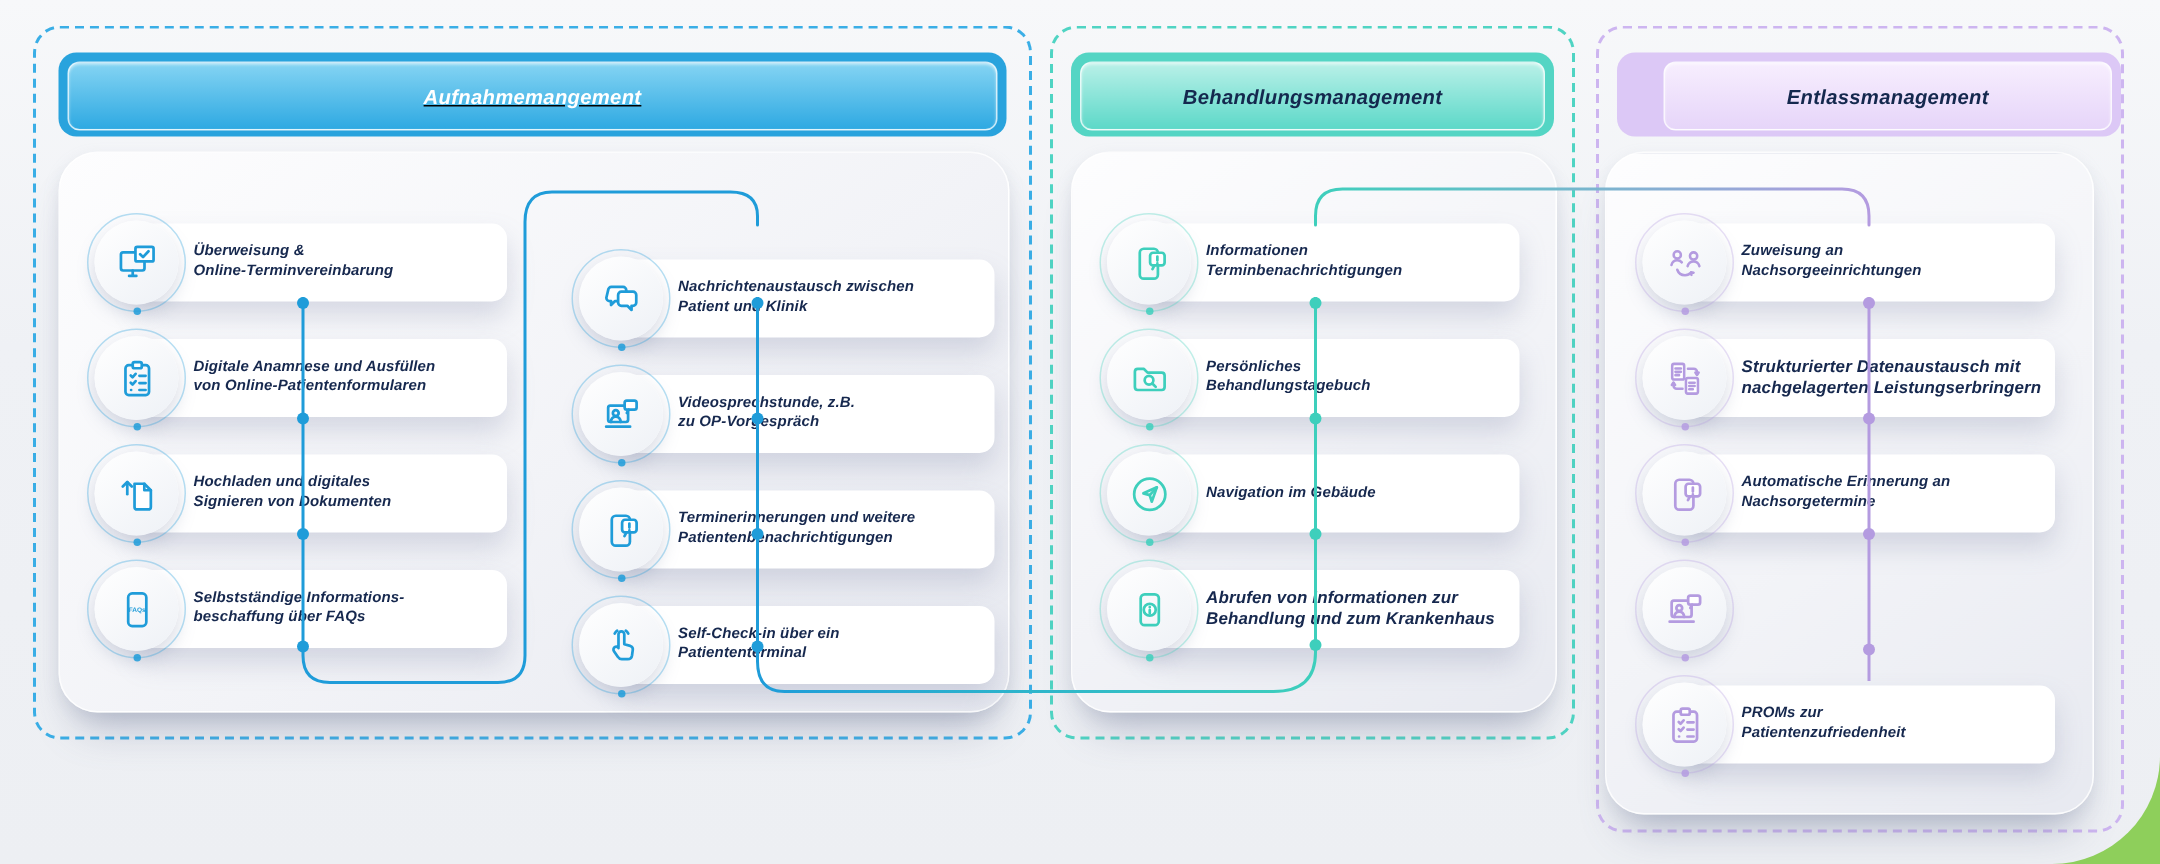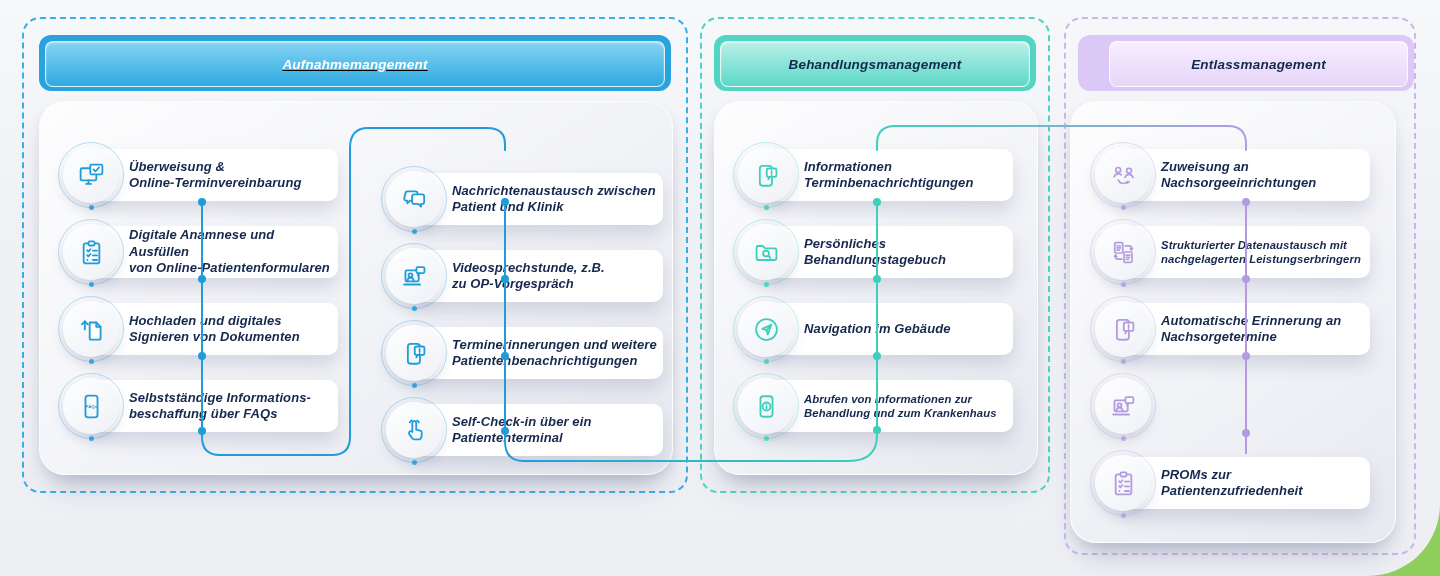--- a/index.html
+++ b/index.html
@@ -30,21 +30,21 @@
          box-shadow:0 20px 28px -12px rgba(108,118,150,.45),0 4px 10px rgba(150,158,180,.18);}
   .panel.p1{left:15px;width:632px;height:372px;}
   .panel.p2{left:12px;width:322px;height:372px;}
   .panel.p3{left:4px;width:324px;height:440px;}
   
   .row{position:absolute;width:275px;height:52px;z-index:3;}
   .col2{left:323px !important;width:277px !important;margin-top:24px;}
   .card{position:absolute;left:28px;right:0;top:0;height:52px;background:#ffffff;border-radius:10px;
         box-shadow:0 10px 18px rgba(128,138,168,.28);display:flex;align-items:center;
         box-sizing:border-box;padding:4px 6px 4px 38px;}
-  .card p{margin:0;font-style:italic;font-weight:700;font-size:13px;line-height:1.26;
+  .card p{margin:0;font-style:italic;font-weight:700;font-size:10px;line-height:1.26;
           color:#16284e;white-space:pre-line;letter-spacing:.1px;}
   .card.small p{font-size:11.3px;}
   .icon-wrap{position:absolute;left:0;top:-2px;width:56px;height:56px;border-radius:50%;z-index:4;
              background:linear-gradient(145deg,#ffffff,#eef1f6);
              box-shadow:0 6px 12px rgba(120,130,160,.28);
              display:flex;align-items:center;justify-content:center;}
   .icon-wrap::before{content:"";position:absolute;inset:-5px;border-radius:50%;
                      border:1px solid currentColor;opacity:.32;}
   .icon-wrap::after{content:"";position:absolute;left:50%;bottom:-7px;width:5px;height:5px;
                     margin-left:-2.5px;border-radius:50%;background:currentColor;opacity:.85;}

